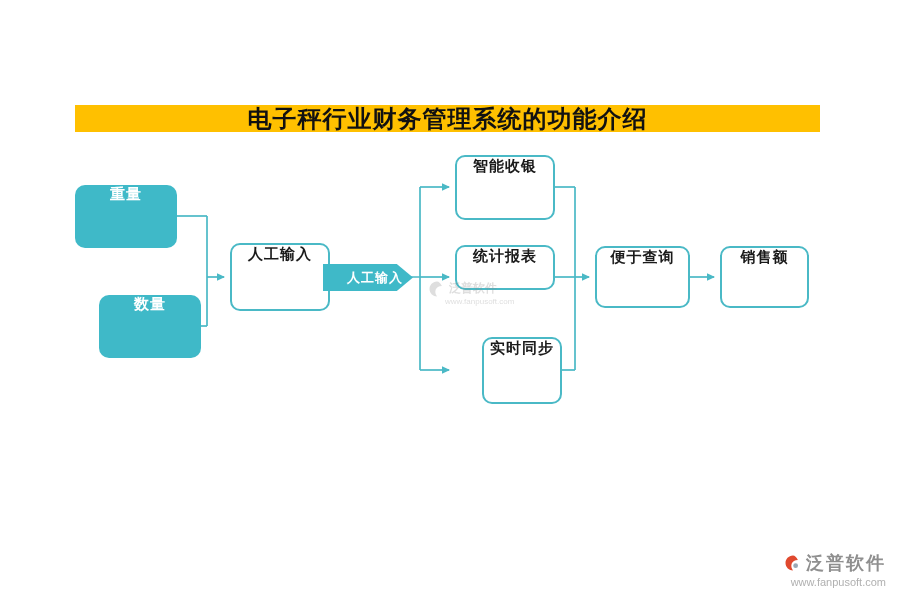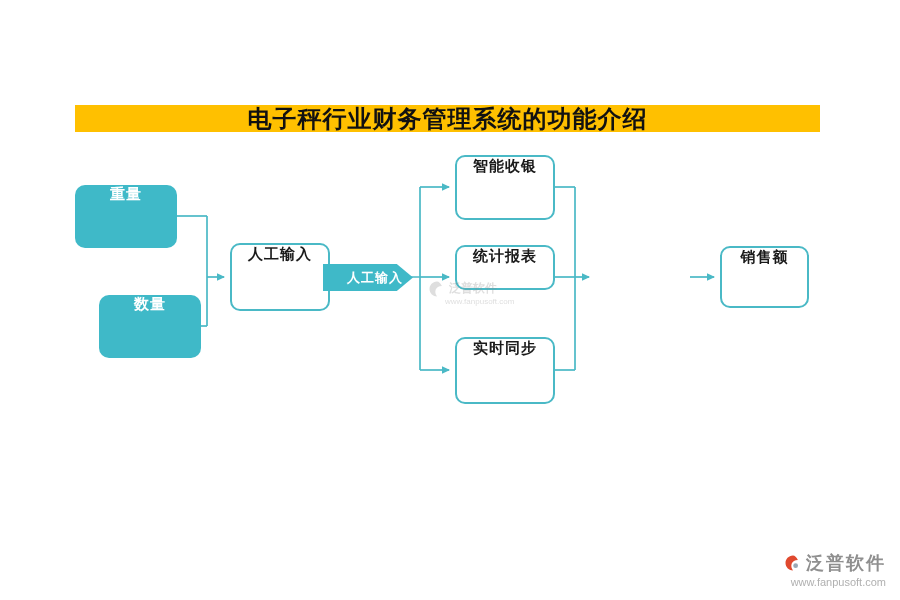--- a/index.html
+++ b/index.html
@@ -23,21 +23,21 @@
     border-radius:10px;font-size:15px;font-weight:bold;letter-spacing:1px;
     box-sizing:border-box;white-space:nowrap;
   }
   .node-teal{background:#3FB9C8;color:#ffffff;}
   .node-white{background:#ffffff;border:2px solid #4AB9C6;color:#1a1a1a;}
   #node-weight{left:75px;top:185px;width:102px;height:63px;}
   #node-quantity{left:75px;top:295px;width:102px;height:63px;margin-left:24px;}
   #node-weighing{left:230px;top:243px;width:100px;height:68px;}
   #node-smart-cashier{left:455px;top:155px;width:100px;height:65px;}
   #node-stats-report{left:455px;top:245px;width:100px;height:45px;}
-  #node-realtime-sync{left:455px;top:337px;width:100px;height:67px;}
+  #node-realtime-sync{left:482px;top:337px;width:80px;height:67px;}
   #node-easy-query{left:595px;top:246px;width:95px;height:62px;}
   #node-sales{left:720px;top:246px;width:89px;height:62px;}
   
   .ribbon{
     left:323px;top:264px;width:90px;height:27px;
     background:#3FB9C8;color:#ffffff;font-size:13px;font-weight:bold;
     display:flex;align-items:center;justify-content:flex-start;
     padding-left:24px;box-sizing:border-box;letter-spacing:1px;
     clip-path:polygon(0 0,82% 0,100% 50%,82% 100%,0 100%);
   }
@@ -120,20 +120,23 @@
   <div id="node-smart-cashier" class="abs node node-white">
     <span>智能收银</span>
   </div>
   <div id="node-stats-report" class="abs node node-white">
     <span>统计报表</span>
   </div>
   <div id="node-realtime-sync" class="abs node node-white">
     <span>实时同步</span>
   </div>
 
+  <div id="node-easy-query" class="abs node node-white">
+    <span>便于查询</span>
+  </div>
   <div id="node-sales" class="abs node node-white">
     <span>销售额</span>
   </div>
 
   <div class="abs watermark">
     <div class="wm-row">
       <svg class="logo-mark" viewBox="0 0 24 24" width="13" height="13">
         <path d="M12 2 C6 2 2 7 2 12 C2 18 7 22 12 22 C10 19 9.2 16 10.2 13 C11.3 9.8 14.5 8 18.5 8 C16.5 4 14.5 2 12 2 Z" fill="#8a8a8a"></path>
       </svg>
       <span class="wm-brand">泛普软件</span>

